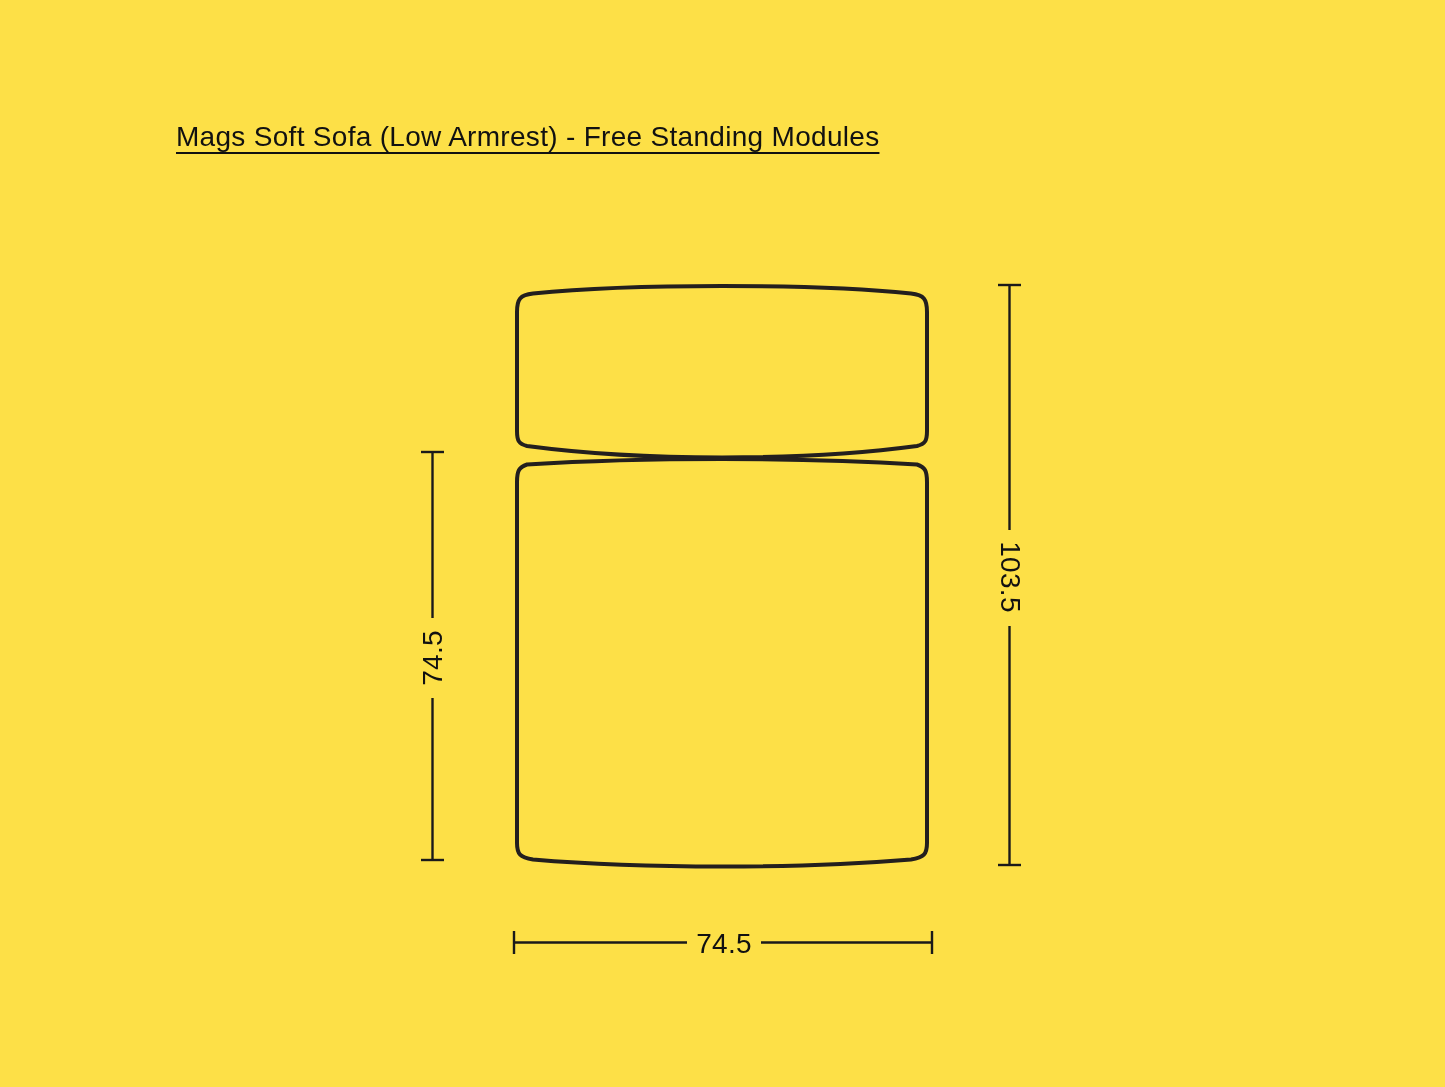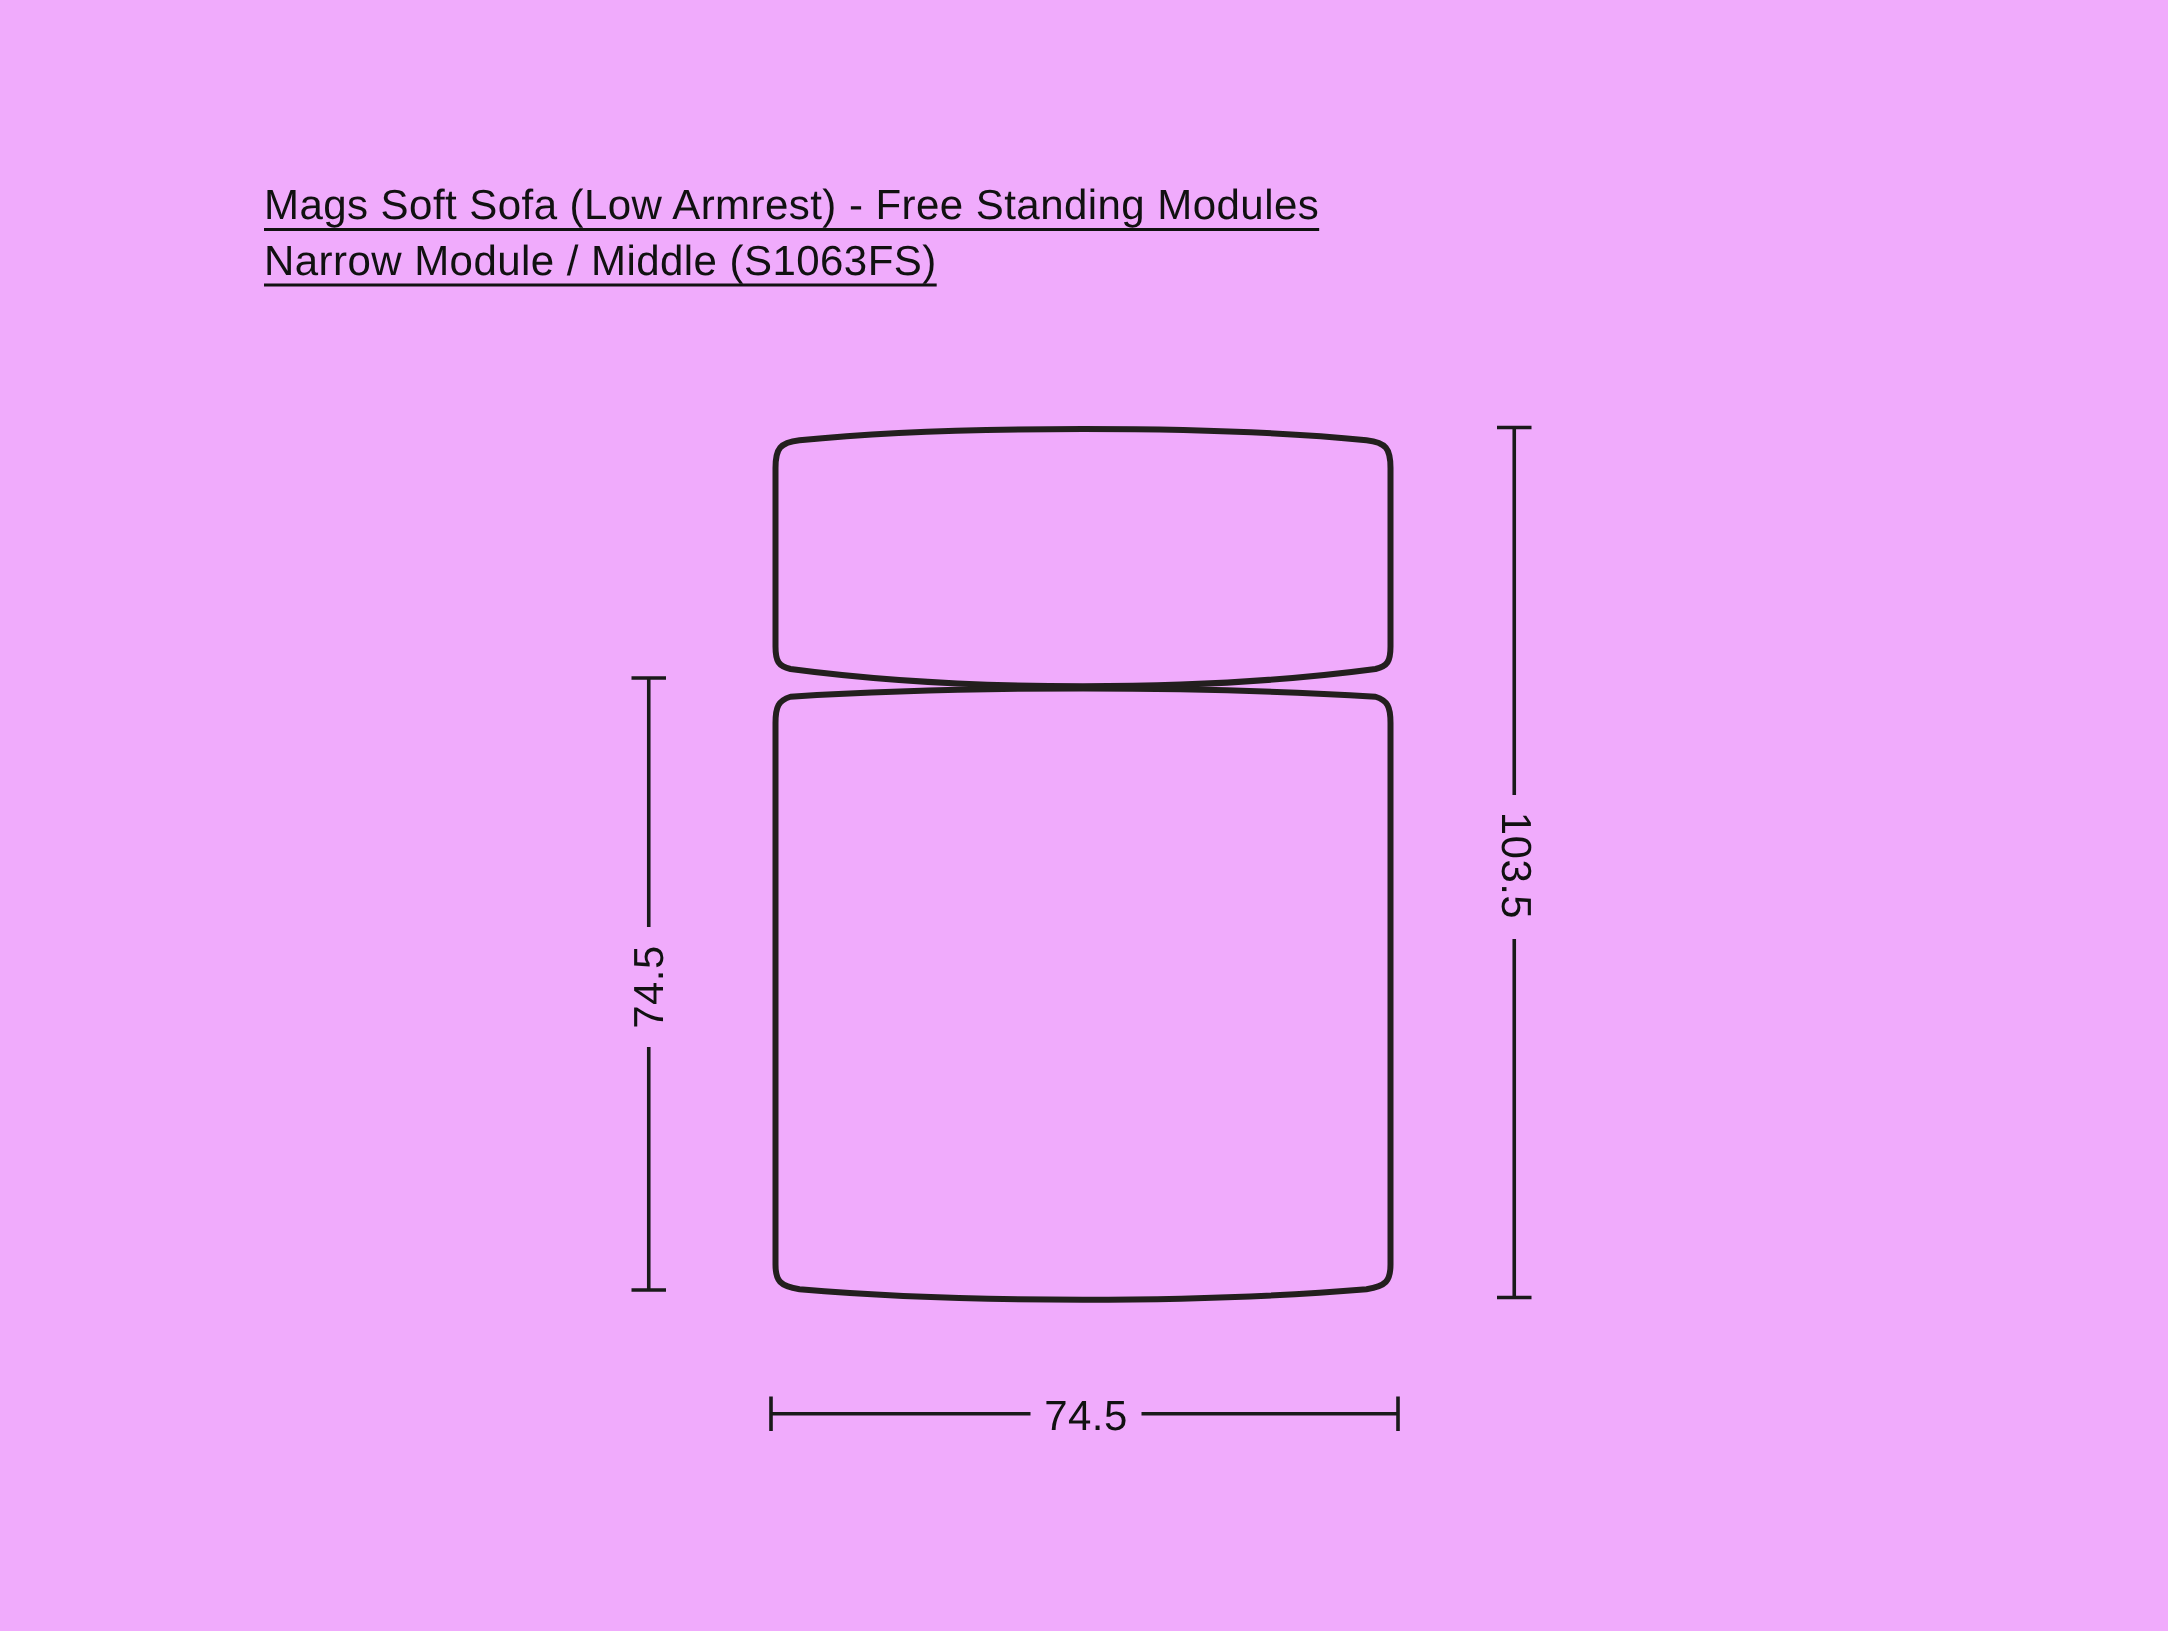--- a/index.html
+++ b/index.html
@@ -4,21 +4,21 @@
 <style>
   html, body {
     margin: 0;
     padding: 0;
     background: #ffffff;
   }
   .page {
     position: relative;
     width: 1445px;
     height: 1087px;
-    background: #f0abfc;
+    background: #fde047;
     overflow: hidden;
     font-family: "Liberation Sans", "DejaVu Sans", sans-serif;
   }
   .title-block {
     position: absolute;
     left: 176px;
     top: 118px;
     font-size: 28px;
     line-height: 37px;
     letter-spacing: 0.3px;
@@ -70,21 +70,20 @@
     transform: translate(-50%, -50%);
   }
 </style>
 </head>
 <body>
 
 <div class="page">
 
   <a class="title-block">
     <span class="title-line"><span>Mags Soft Sofa (Low Armrest) - Free Standing Modules</span></span>
-    <span class="title-line"><span>Narrow Module / Middle (S1063FS)</span></span>
   </a>
 
   <svg class="drawing-svg" viewBox="0 0 1445 1087">
 
     <path class="outline" d="M 517 312
          C 517 299 520 295 533 293.5
          C 592 287.5 658 286 722 286
          C 786 286 852 287.5 911 293.5
          C 924 295 927 299 927 312
          L 927 431

